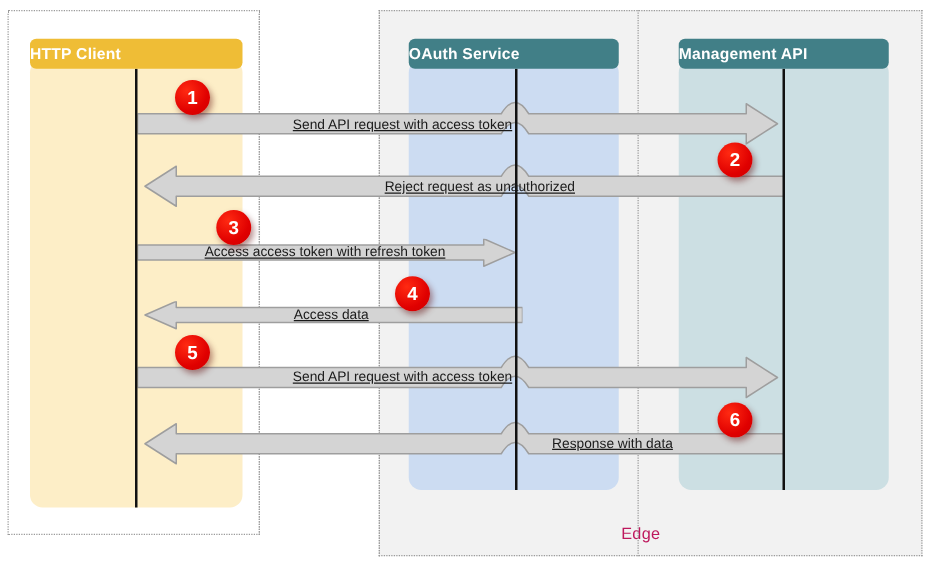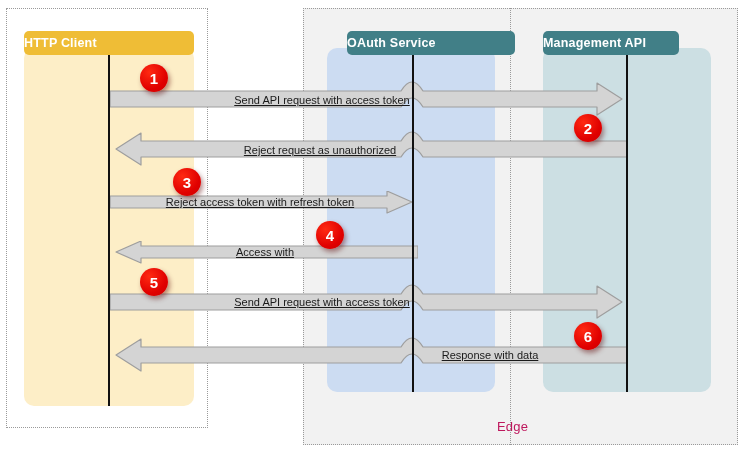--- a/index.html
+++ b/index.html
@@ -108,61 +108,61 @@
   <div class="dotted-region" style="left:303px; top:8px; width:0px; height:437px; border-left:1px dotted #9a9a9a; border-top:none; border-right:none; border-bottom:none;"></div>
   <div class="dotted-region" style="left:510px; top:8px; width:0px; height:437px; border-left:1px dotted #9a9a9a; border-top:none; border-right:none; border-bottom:none;"></div>
 
   <div class="lane-body" style="left:24px; top:48px; width:170px; height:358px; background:#fdeec7;"></div>
   <div class="lane-head" style="left:24px; top:31px; width:170px; height:24px; background:#efbd36;">
     <span>HTTP Client</span>
   </div>
   <div class="lifeline" style="left:108px; top:55px; height:351px;"></div>
 
   <div class="lane-body" style="left:327px; top:48px; width:168px; height:344px; background:#ccdcf2;"></div>
-  <div class="lane-head" style="left:327px; top:31px; width:168px; height:24px; background:#417f87;margin-left:20px;">
+  <div class="lane-head" style="left:327px; top:31px; width:168px; height:24px; background:#417f87;">
     <span>OAuth Service</span>
   </div>
   <div class="lifeline" style="left:412px; top:55px; height:337px;"></div>
 
   <div class="lane-body" style="left:543px; top:48px; width:168px; height:344px; background:#ccdfe3;"></div>
-  <div class="lane-head" style="left:543px; top:31px; width:136px; height:24px; background:#417f87;">
+  <div class="lane-head" style="left:543px; top:31px; width:168px; height:24px; background:#417f87;">
     <span>Management API</span>
   </div>
   <div class="lifeline" style="left:626px; top:55px; height:337px;"></div>
 
   <div class="msg" style="left:110px; top:78px; width:522px; height:40px;">
     <svg width="522" height="40" viewBox="0 0 522 40">
       <path d="M0 13 L291 13 Q302 -5 313 13 L487 13 L487 5 L512 21 L487 37 L487 29 L313 29 Q302 11 291 29 L0 29 Z" fill="#d4d4d4" stroke="#9e9e9e" stroke-width="1.2" stroke-linejoin="round"></path>
     </svg>
   </div>
   <div class="msg-label" style="left:172px; top:94px; width:300px;">Send API request with access token</div>
   <div class="badge" style="left:140px; top:64px;">1</div>
 
   <div class="msg" style="left:110px; top:128px; width:518px; height:40px;">
     <svg width="518" height="40" viewBox="0 0 518 40">
       <path d="M518 13 L313 13 Q302 -5 291 13 L31 13 L31 5 L6 21 L31 37 L31 29 L291 29 Q302 11 313 29 L518 29 Z" fill="#d4d4d4" stroke="#9e9e9e" stroke-width="1.2" stroke-linejoin="round"></path>
     </svg>
   </div>
-  <div class="msg-label" style="left:180px; top:144px; width:280px;">Reject request as unauthorized</div>
+  <div class="msg-label" style="left:180px; top:144px; width:280px;text-align:right;">Reject request as unauthorized</div>
   <div class="badge" style="left:574px; top:114px;">2</div>
 
   <div class="msg" style="left:110px; top:191px; width:310px; height:24px;">
     <svg width="310" height="24" viewBox="0 0 310 24">
       <path d="M0 5 L277 5 L277 0 L302 11 L277 22 L277 17 L0 17 Z" fill="#d4d4d4" stroke="#9e9e9e" stroke-width="1.2" stroke-linejoin="round"></path>
     </svg>
   </div>
-  <div class="msg-label" style="left:130px; top:196px; width:260px;">Reject access token with refresh token</div>
+  <div class="msg-label" style="left:130px; top:196px; width:260px;">Access access token with refresh token</div>
   <div class="badge" style="left:173px; top:168px;">3</div>
 
   <div class="msg" style="left:110px; top:241px; width:308px; height:24px;">
     <svg width="308" height="24" viewBox="0 0 308 24">
       <path d="M308 5 L31 5 L31 0 L6 11 L31 22 L31 17 L308 17 Z" fill="#d4d4d4" stroke="#9e9e9e" stroke-width="1.2" stroke-linejoin="round"></path>
     </svg>
   </div>
-  <div class="msg-label" style="left:140px; top:246px; width:250px;">Access with</div>
+  <div class="msg-label" style="left:140px; top:246px; width:250px;">Access data</div>
   <div class="badge" style="left:316px; top:221px;">4</div>
 
   <div class="msg" style="left:110px; top:281px; width:522px; height:40px;">
     <svg width="522" height="40" viewBox="0 0 522 40">
       <path d="M0 13 L291 13 Q302 -5 313 13 L487 13 L487 5 L512 21 L487 37 L487 29 L313 29 Q302 11 291 29 L0 29 Z" fill="#d4d4d4" stroke="#9e9e9e" stroke-width="1.2" stroke-linejoin="round"></path>
     </svg>
   </div>
   <div class="msg-label" style="left:172px; top:296px; width:300px;">Send API request with access token</div>
   <div class="badge" style="left:140px; top:268px;">5</div>
 

